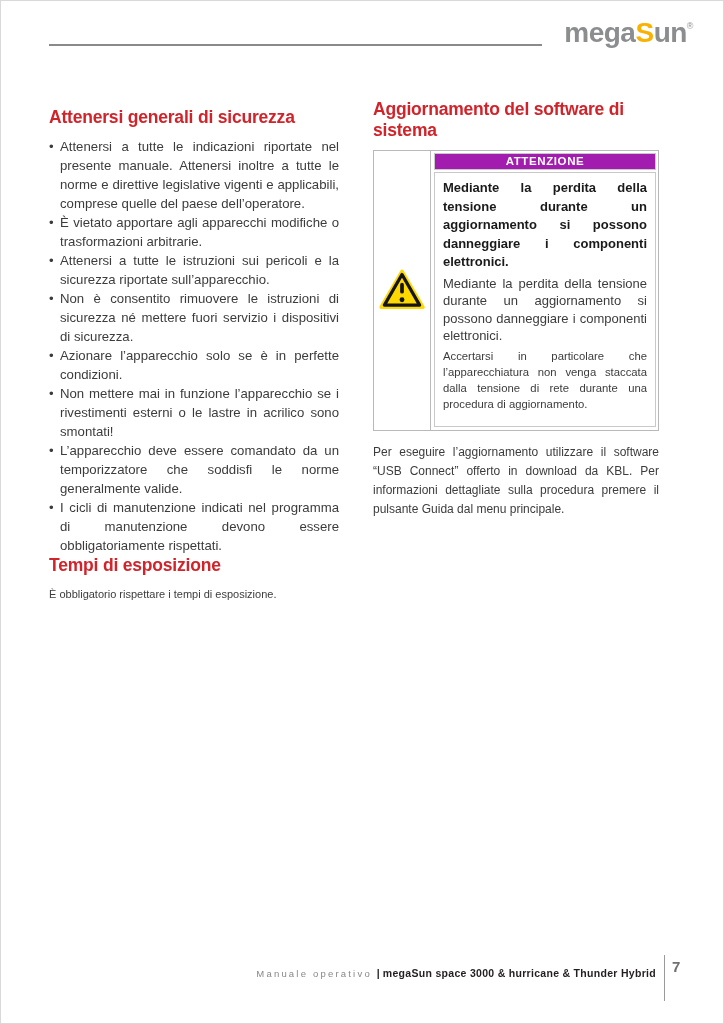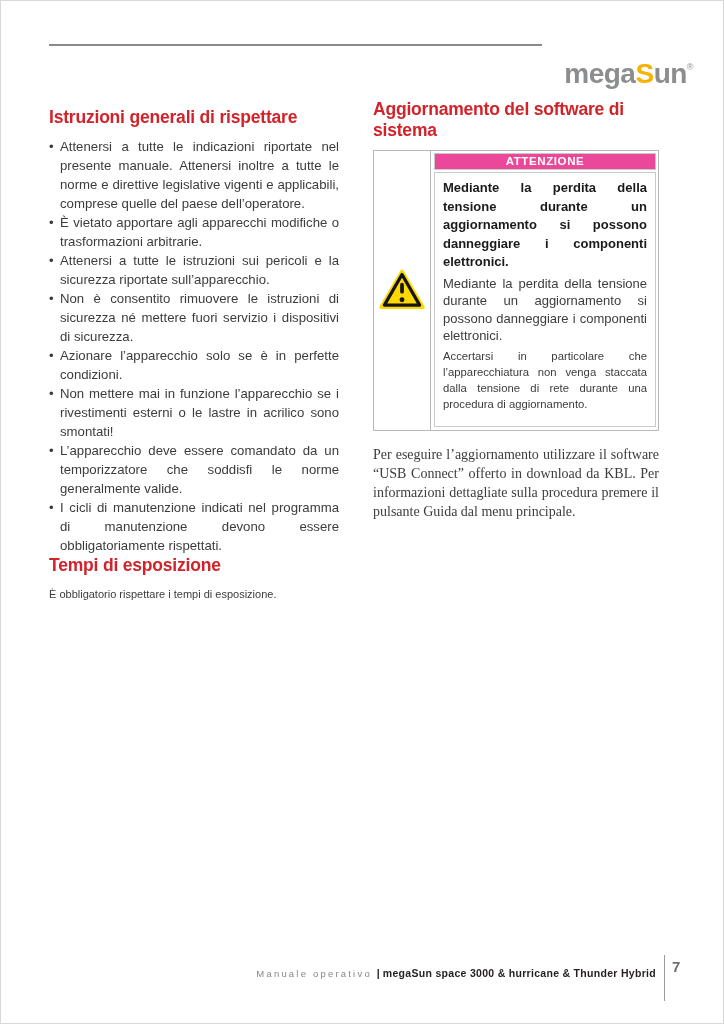--- a/index.html
+++ b/index.html
@@ -4,65 +4,65 @@
 <style>
   html,body{margin:0;padding:0;background:#f2f2f2;}
   .page{
     position:relative;width:724px;height:1024px;margin:0 auto;
     background:#ffffff;border:1px solid #d9d9d9;box-sizing:border-box;
     font-family:"Liberation Sans",sans-serif;color:#3c3c3c;overflow:hidden;
   }
   
   .top-rule{position:absolute;left:48px;top:43px;width:493px;height:2px;background:#8a8a8a;}
   .logo{position:absolute;top:16px;right:30px;font-size:28px;font-weight:bold;
-        color:#8b8d8e;letter-spacing:-0.5px;white-space:nowrap;margin-top:41px;}
+        color:#8b8d8e;letter-spacing:-0.5px;white-space:nowrap;}
   .logo .accent{color:#f9b200;}
   .logo .reg{font-size:9px;vertical-align:13px;color:#8b8d8e;font-weight:normal;}
   
   .col-left{position:absolute;left:48px;top:106px;width:290px;}
   .col-right{position:absolute;left:372px;top:98px;width:286px;}
   h2.red{color:#d2232a;font-size:17.5px;line-height:21px;font-weight:bold;
          margin:0 0 9px 0;letter-spacing:-0.2px;}
   ul.bullets{list-style:none;margin:0;padding:0;font-size:13.2px;line-height:19px;text-align:justify;}
   ul.bullets li{position:relative;padding-left:11px;}
   ul.bullets li::before{content:"\2022";position:absolute;left:0;top:0;}
   .tempi-heading{margin-top:23px;margin-bottom:5px;}
   .plain-text{font-size:11px;line-height:19px;margin:0;}
   
   .warn-box{display:flex;border:1px solid #b9b9b9;margin-top:8px;background:#fff;}
   .warn-icon-cell{width:56px;border-right:1px solid #b9b9b9;display:flex;
                   align-items:center;justify-content:center;flex:none;}
   .warn-content{flex:1;padding:2px 2px 3px 3px;display:flex;flex-direction:column;min-width:0;}
-  .warn-header{background:#ec4899;border:1px solid #c9c9c9;color:#ffffff;text-align:center;
+  .warn-header{background:#a21caf;border:1px solid #c9c9c9;color:#ffffff;text-align:center;
                font-size:11.5px;font-weight:bold;line-height:15px;letter-spacing:0.6px;}
   .warn-text{border:1px solid #c9c9c9;margin-top:2px;padding:6px 8px 14px 8px;}
   .warn-bold{font-weight:bold;font-size:13px;line-height:18.5px;text-align:justify;
              color:#1a1a1a;margin:0 0 3px 0;}
   .warn-reg{font-size:13px;line-height:17.5px;text-align:justify;margin:0 0 3px 0;}
   .warn-small{font-size:11.3px;line-height:16px;text-align:justify;margin:0;}
-  .para{font-size:14px;line-height:19px;text-align:justify;font-family:Liberation Serif, serif;}
+  .para{font-size:12px;line-height:19px;text-align:justify;}
   
   .footer{position:absolute;left:0;top:952px;width:724px;height:72px;}
   .footer-text{position:absolute;right:69px;top:10px;white-space:nowrap;}
   .footer-label{font-size:9.5px;letter-spacing:2.2px;color:#87888a;text-align:right;}
   .footer-sep{font-size:10.5px;font-weight:bold;color:#231f20;margin:0 3px 0 5px;}
   .footer-title{font-size:10.5px;font-weight:bold;color:#231f20;letter-spacing:0.3px;text-align:right;}
   .footer-rule{position:absolute;left:663px;top:2px;width:1px;height:46px;background:#9a9a9a;}
   .footer-page{position:absolute;left:671px;top:5px;font-size:15px;font-weight:bold;color:#6f7072;}
 </style>
 </head>
 <body>
 
 <div class="page">
 
   <div class="top-rule"></div>
   <div class="logo"><span>mega</span><span class="accent">S</span><span>un</span><span class="reg">®</span></div>
 
   <div class="col-left">
-    <h2 class="red">Istruzioni generali di rispettare</h2>
+    <h2 class="red">Attenersi generali di sicurezza</h2>
     <ul class="bullets">
         <li>Attenersi a tutte le indicazioni riportate nel presente manuale. Attenersi inoltre a tutte le norme e direttive legislative vigenti e applicabili, comprese quelle del paese dell’operatore.</li>
         <li>È vietato apportare agli apparecchi modifiche o trasformazioni arbitrarie.</li>
         <li>Attenersi a tutte le istruzioni sui pericoli e la sicurezza riportate sull’apparecchio.</li>
         <li>Non è consentito rimuovere le istruzioni di sicurezza né mettere fuori servizio i dispositivi di sicurezza.</li>
         <li>Azionare l’apparecchio solo se è in perfette condizioni.</li>
         <li>Non mettere mai in funzione l’apparecchio se i rivestimenti esterni o le lastre in acrilico sono smontati!</li>
         <li>L’apparecchio deve essere comandato da un temporizzatore che soddisfi le norme generalmente valide.</li>
         <li>I cicli di manutenzione indicati nel programma di manutenzione devono essere obbligatoriamente rispettati.</li>
       </ul>

